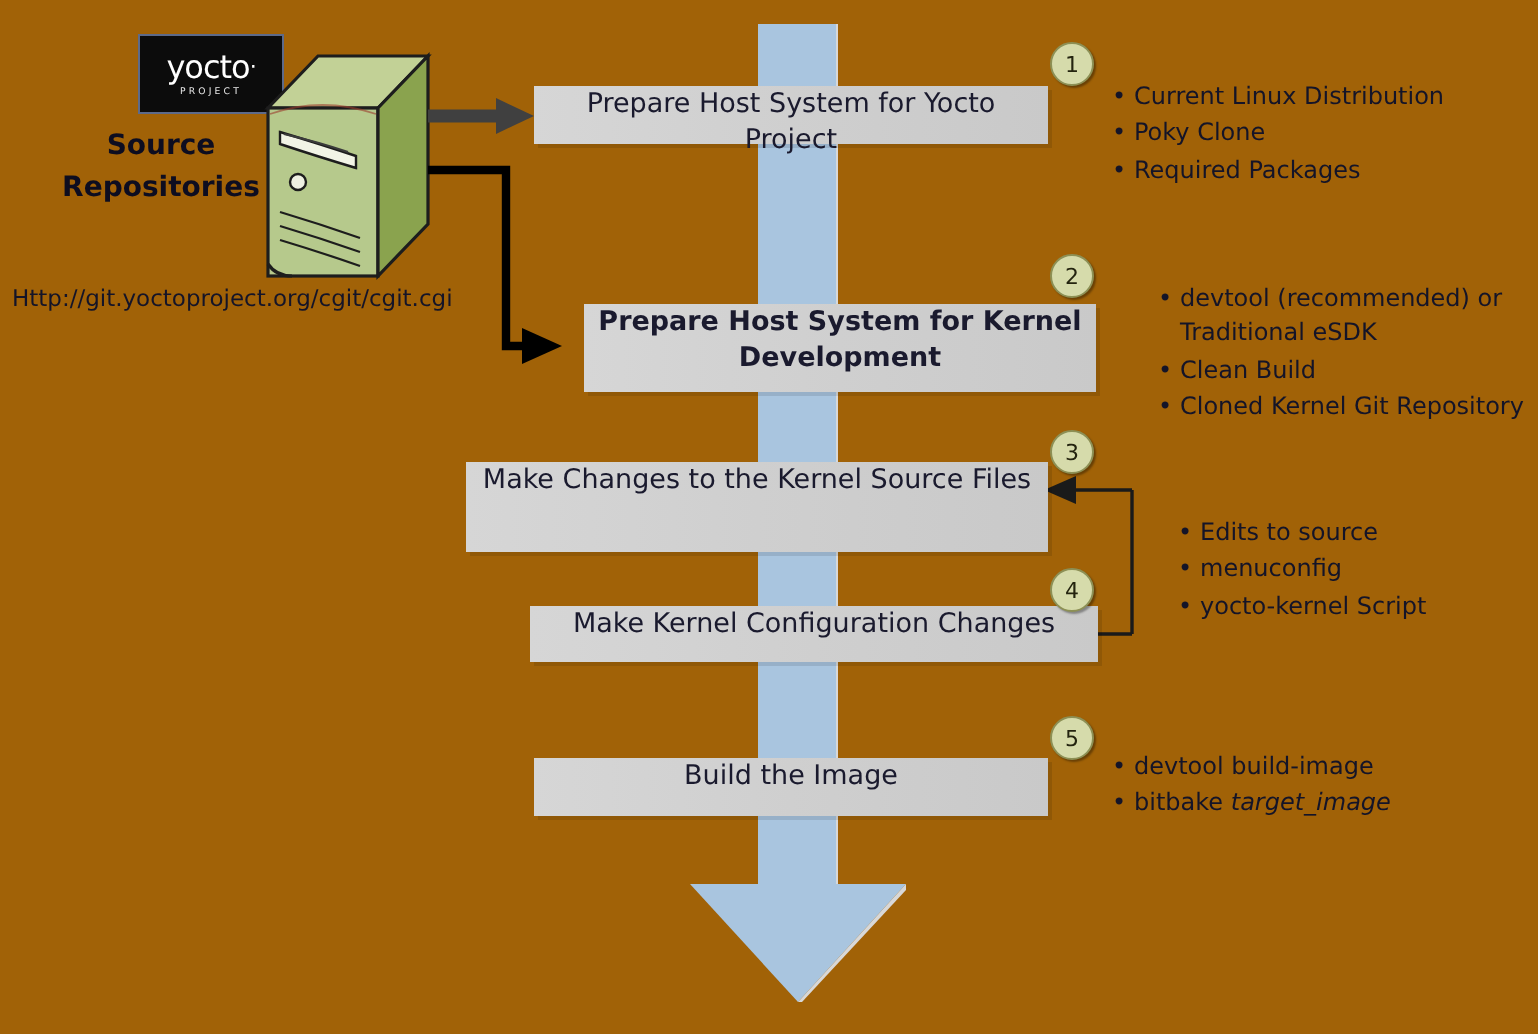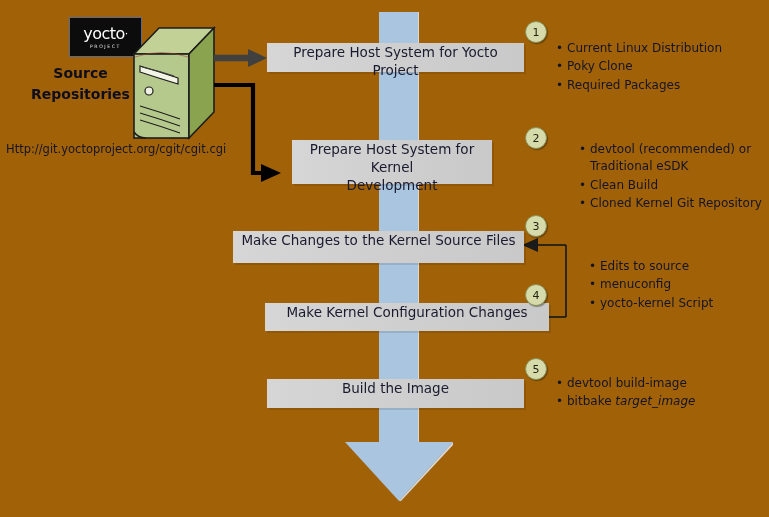--- a/index.html
+++ b/index.html
@@ -210,38 +210,38 @@
     <span>1</span>
   </div>
   <div class="bullets" style="left:551px; top:40px; width:215px;">
     <ul>
       <li>Current Linux Distribution</li>
       <li>Poky Clone</li>
       <li>Required Packages</li>
     </ul>
   </div>
 
-  <div class="pbox" style="left:292px; top:140px; width:200px; height:44px;">
+  <div class="pbox" style="left:292px; top:152px; width:256px; height:44px;font-weight:bold;">
     <span>
       <span>Prepare Host System for Kernel</span><br>
       <span>Development</span>
     </span>
   </div>
   <div class="numcircle" style="left:525px; top:127px;">
     <span>2</span>
   </div>
   <div class="bullets" style="left:574px; top:141px; width:200px;">
     <ul>
       <li class="wrap">devtool (recommended) or Traditional eSDK</li>
       <li>Clean Build</li>
       <li>Cloned Kernel Git Repository</li>
     </ul>
   </div>
 
-  <div class="pbox" style="left:233px; top:231px; width:291px; height:32px;">
+  <div class="pbox" style="left:233px; top:231px; width:291px; height:45px;">
     <span>Make Changes to the Kernel Source Files</span>
   </div>
   <div class="numcircle" style="left:525px; top:215px;">
     <span>3</span>
   </div>
 
   <div class="pbox" style="left:265px; top:303px; width:284px; height:28px;">
     <span>Make Kernel Configuration Changes</span>
   </div>
   <div class="numcircle" style="left:525px; top:284px;">

